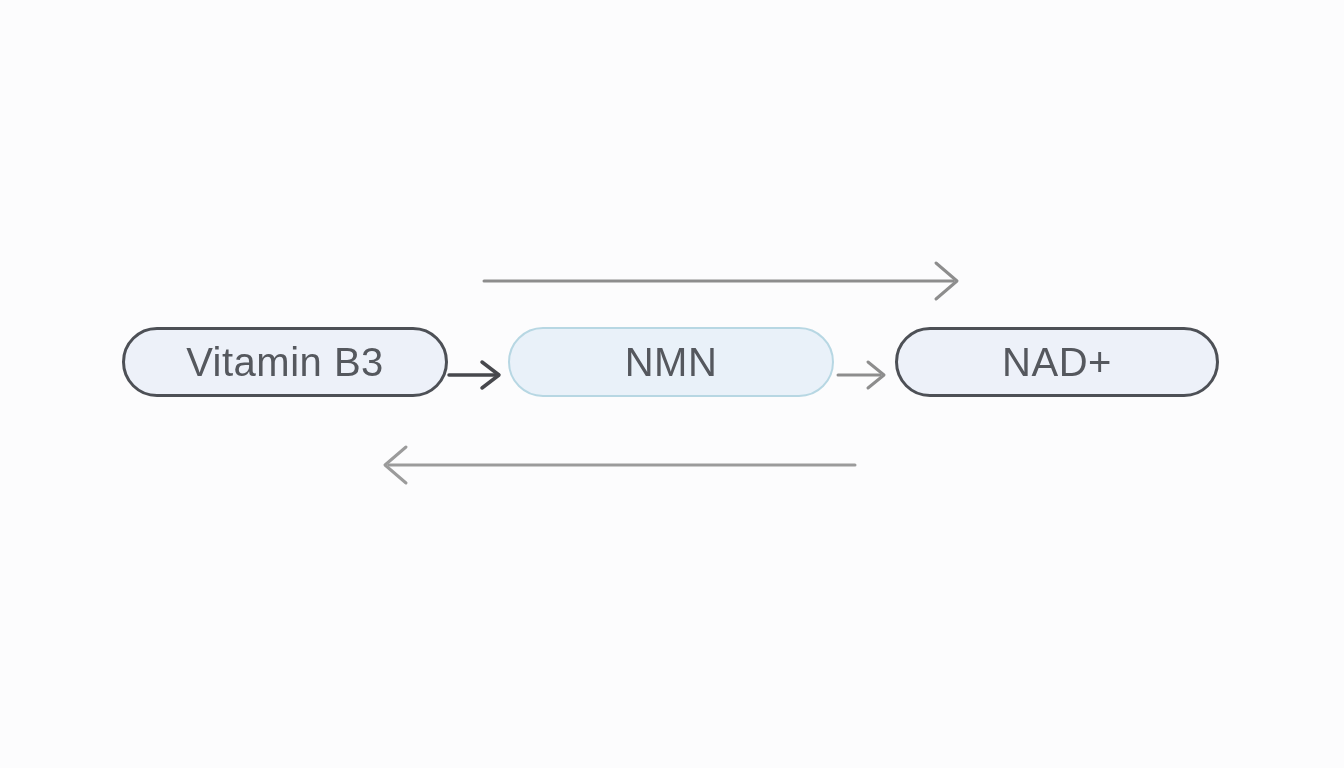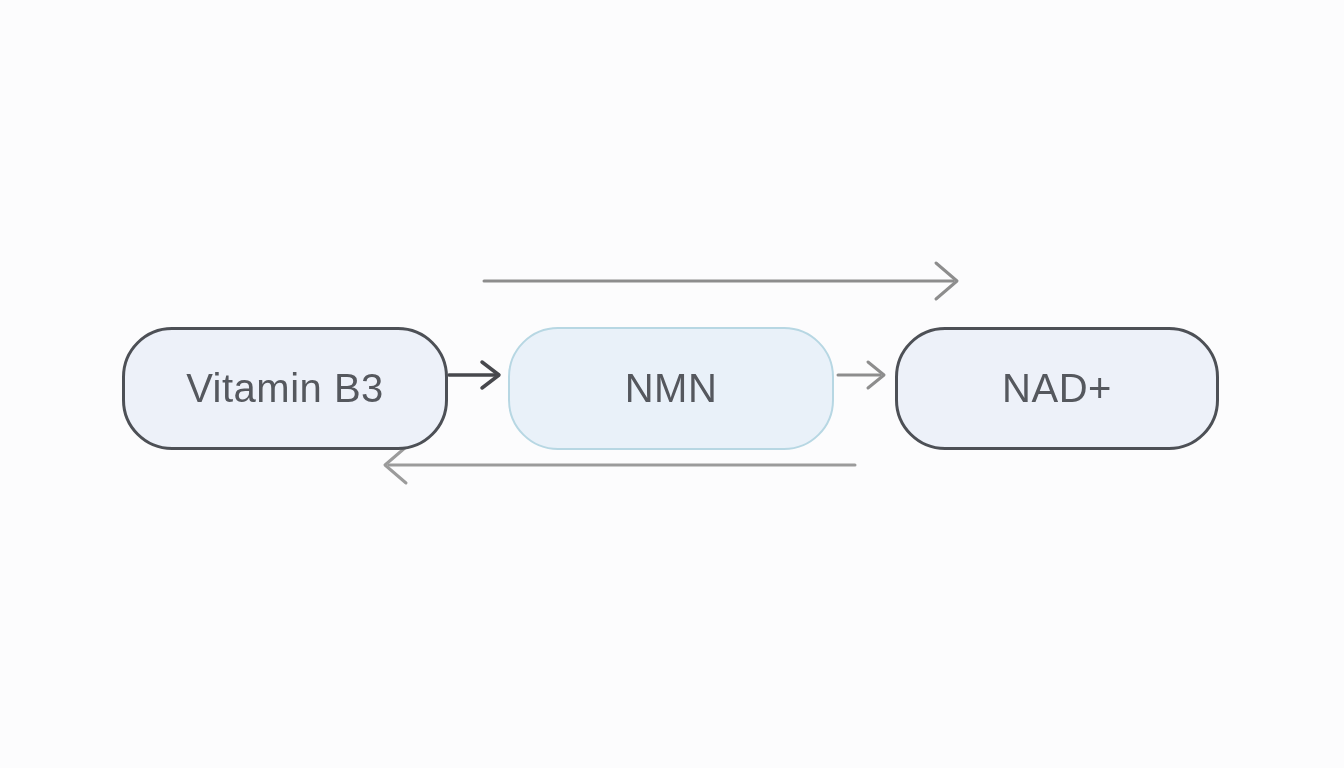--- a/index.html
+++ b/index.html
@@ -10,21 +10,21 @@
     position: relative;
     width: 1344px;
     height: 768px;
     background: #fcfcfd;
     font-family: "Liberation Sans", sans-serif;
     overflow: hidden;
   }
   .node {
     position: absolute;
     top: 327px;
-    height: 123px;
+    height: 70px;
     border-radius: 50px;
     display: flex;
     align-items: center;
     justify-content: center;
     box-sizing: border-box;
     font-size: 40px;
     letter-spacing: 0.5px;
     color: #55585e;
     text-align: right;
   }

